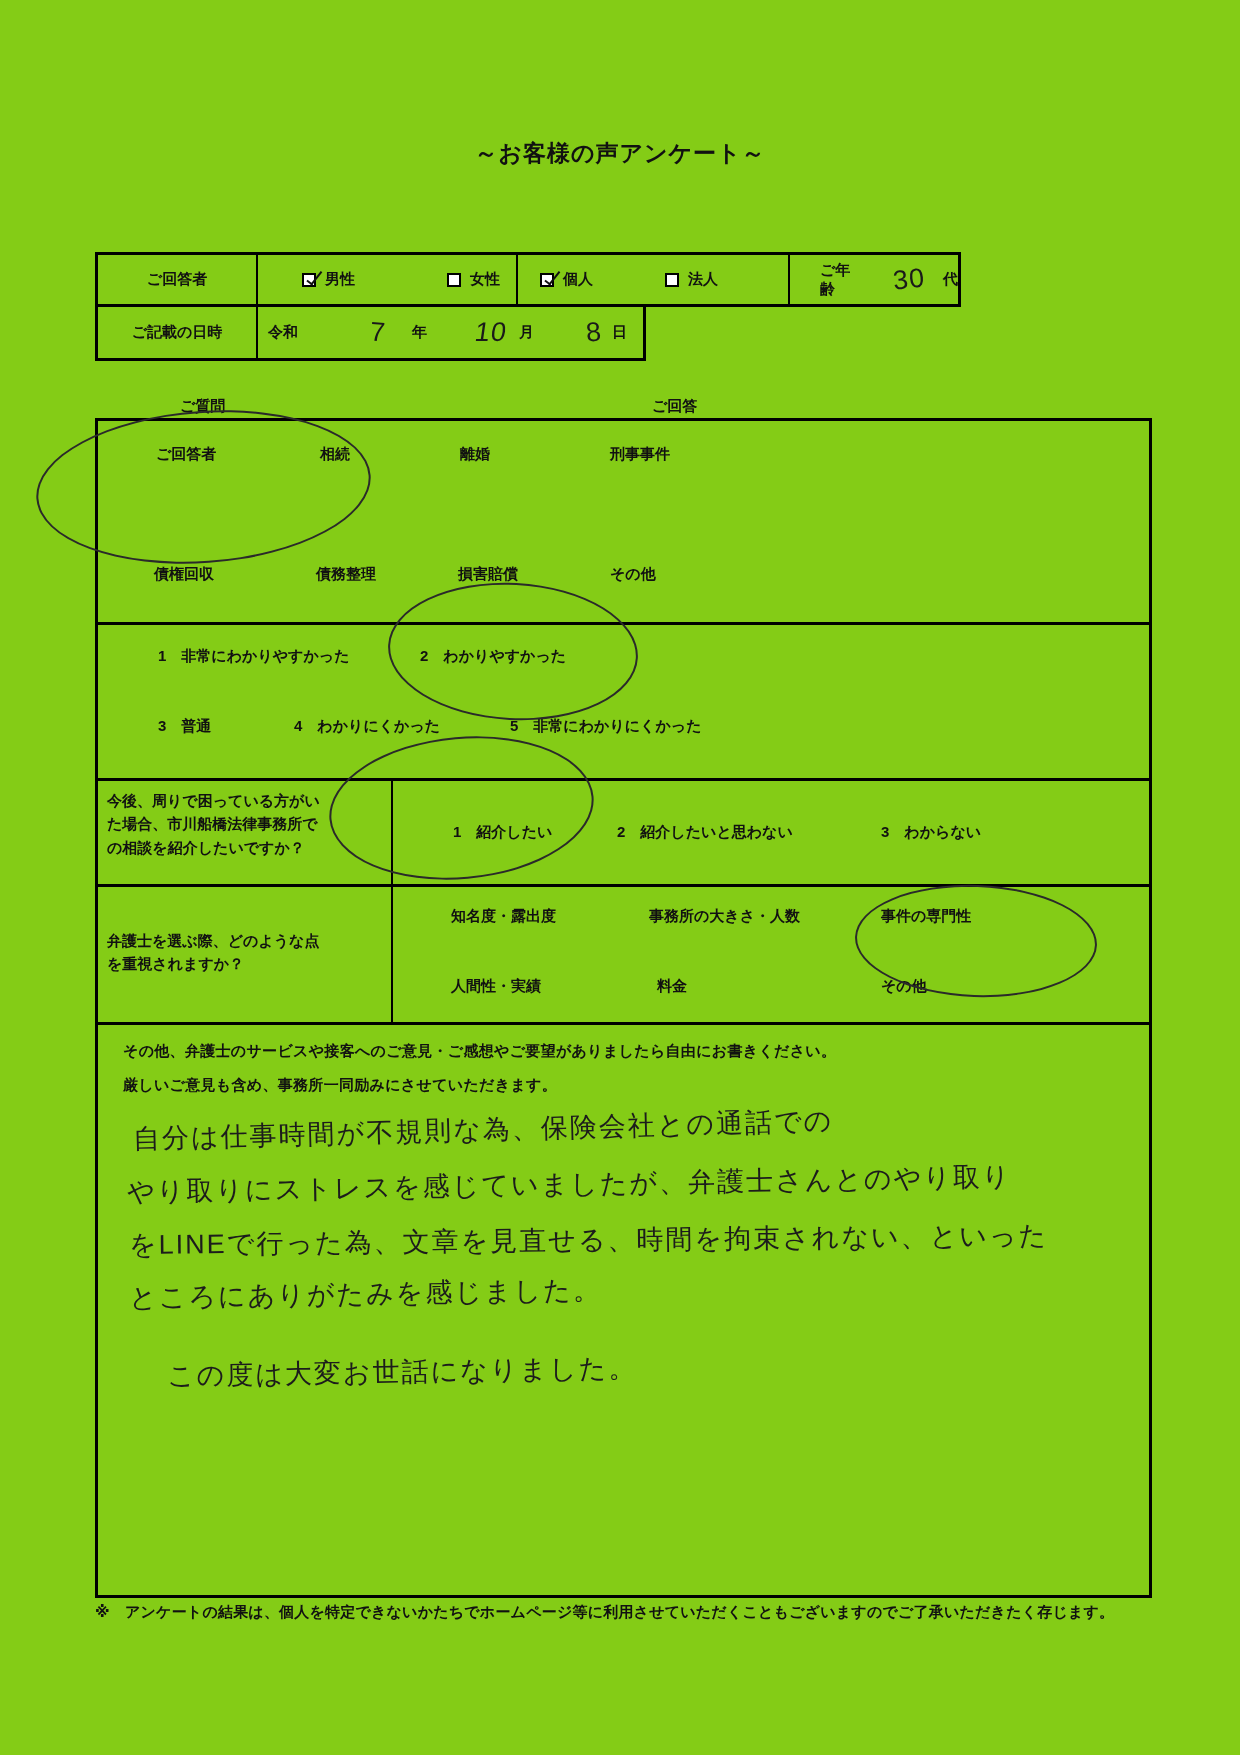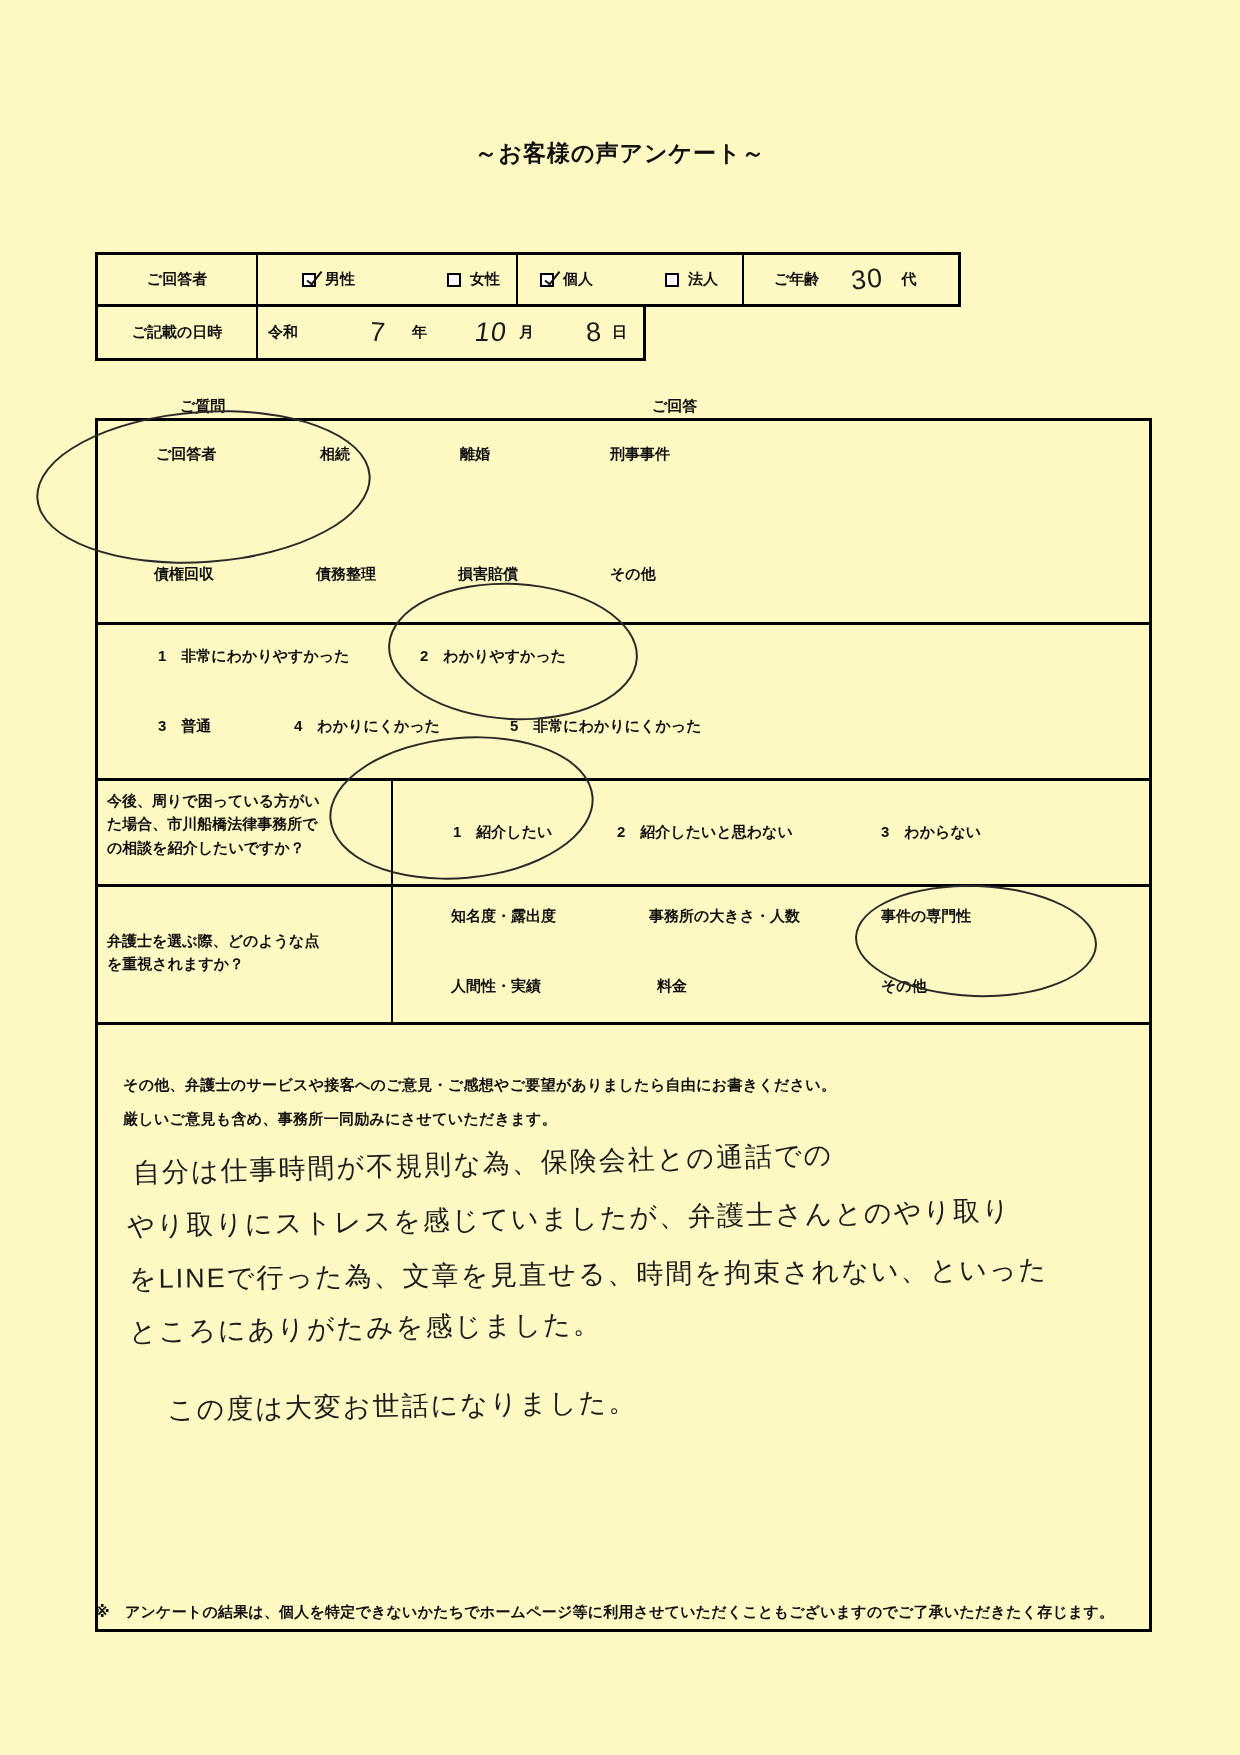--- a/index.html
+++ b/index.html
@@ -2,21 +2,21 @@
 <html><head>
 <meta charset="utf-8">
 <style>
   * { box-sizing: border-box; margin: 0; padding: 0; }
   html,body { background: #e8e8e8; }
   .page {
     position: relative;
     width: 1240px;
     height: 1755px;
     margin: 0 auto;
-    background: #fef9c3;
+    background: #84cc16;
     color: #111;
     font-family: "Liberation Sans", "DejaVu Sans", sans-serif;
     font-weight: bold;
     overflow: hidden;
   }
   .title {
     position: absolute; top: 138px; left: 0; width: 100%;
     text-align: center; font-size: 23px; letter-spacing: 1px;
   }
   .intro {
@@ -58,21 +58,21 @@
   .q-label { width: 232px; padding-left: 9px; line-height: 1.55; }
   .a-cell { position: relative; flex: 1; font-size: 15px; }
   .opt { position: absolute; white-space: nowrap; }
   .circle {
     display: none; position: absolute; border: 2.5px solid #2a2a2a;
     border-radius: 50%; pointer-events: none;
   }
   .circle.show { display: block; }
 
   
-  .comment-row { display: block; padding: 17px 20px 0 25px; font-size: 15px; margin-top: 34px; }
+  .comment-row { display: block; padding: 17px 20px 0 25px; font-size: 15px; }
   .comment-row .prompt { margin-bottom: 15px; letter-spacing: 0.3px; }
   .hw-block { margin-top: 26px; }
   .hw-line {
     font-weight: normal; font-size: 27px; color: #1c1c1c;
     letter-spacing: 2px; white-space: nowrap; margin-bottom: 17px;
     transform-origin: left center;
   }
 
   .footer {
     position: absolute; left: 95px; top: 1601px; width: 1080px;
@@ -91,21 +91,21 @@
     <div class="t1-r1">
       <div class="cell lab">ご回答者</div>
       <div class="cell" style="width:260px;border-right:2px solid #000;padding-left:44px;">
         <span class="cb checked">
             <span class="tick"></span>
           </span>
         <span>男性</span>
         <span class="cb" style="margin-left:92px;"></span>
         <span>女性</span>
       </div>
-      <div class="cell" style="width:226px;border-right:2px solid #000;padding-left:22px;">
+      <div class="cell" style="width:272px;border-right:2px solid #000;padding-left:22px;">
         <span class="cb checked">
             <span class="tick"></span>
           </span>
         <span>個人</span>
         <span class="cb" style="margin-left:72px;"></span>
         <span>法人</span>
       </div>
       <div class="cell" style="flex:1;padding-left:30px;">
         <span>ご年齢</span>
         <span class="hw" style="margin-left:32px;transform:rotate(-6deg);">30</span>

